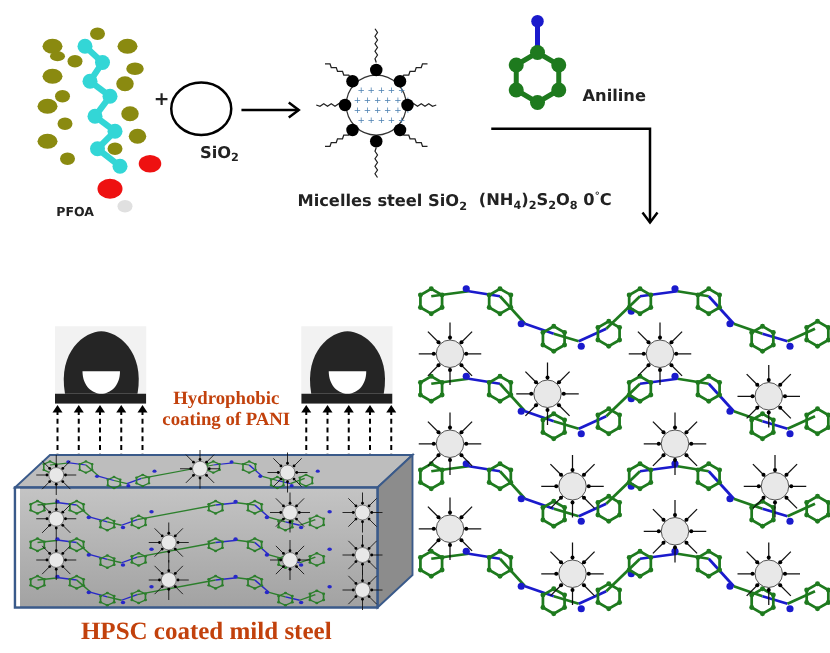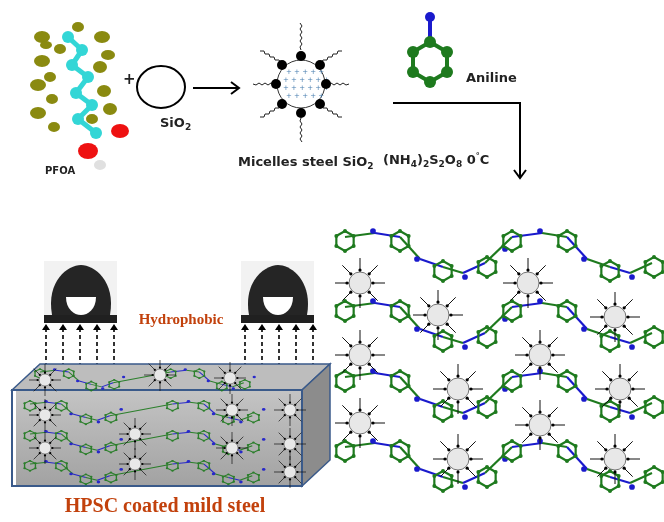--- a/index.html
+++ b/index.html
@@ -174,20 +174,21 @@
       <path d="M275 50 L279 56 L283 50 Z"></path>
     <path d="M292 8 L296 2 L300 8 Z"></path>
       <path d="M292 50 L296 56 L300 50 Z"></path>
     <path d="M309 8 L313 2 L317 8 Z"></path>
       <path d="M309 50 L313 56 L317 50 Z"></path>
   </g>
 </svg>
 
 <div class="abs red" style="left:120px;top:311px;width:122px;font-size:15px;line-height:17px;">
   <div>Hydrophobic</div>
+  <div>coating of PANI</div>
 </div>
 
 <svg id="steel-block" width="332" height="140" style="left:0;top:360px;" viewBox="0 0 332 140">
   <defs>
     <linearGradient id="front" x1="0" x2="0" y1="0" y2="1">
       <stop offset="0" stop-color="#c4c4c4"></stop>
         <stop offset="1" stop-color="#a2a2a2"></stop>
     </linearGradient>
   </defs>
   <polygon points="12,30 40,4 330,4 302,30" fill="#bdbdbd" stroke="#3a5a8a" stroke-width="1.5"></polygon>

